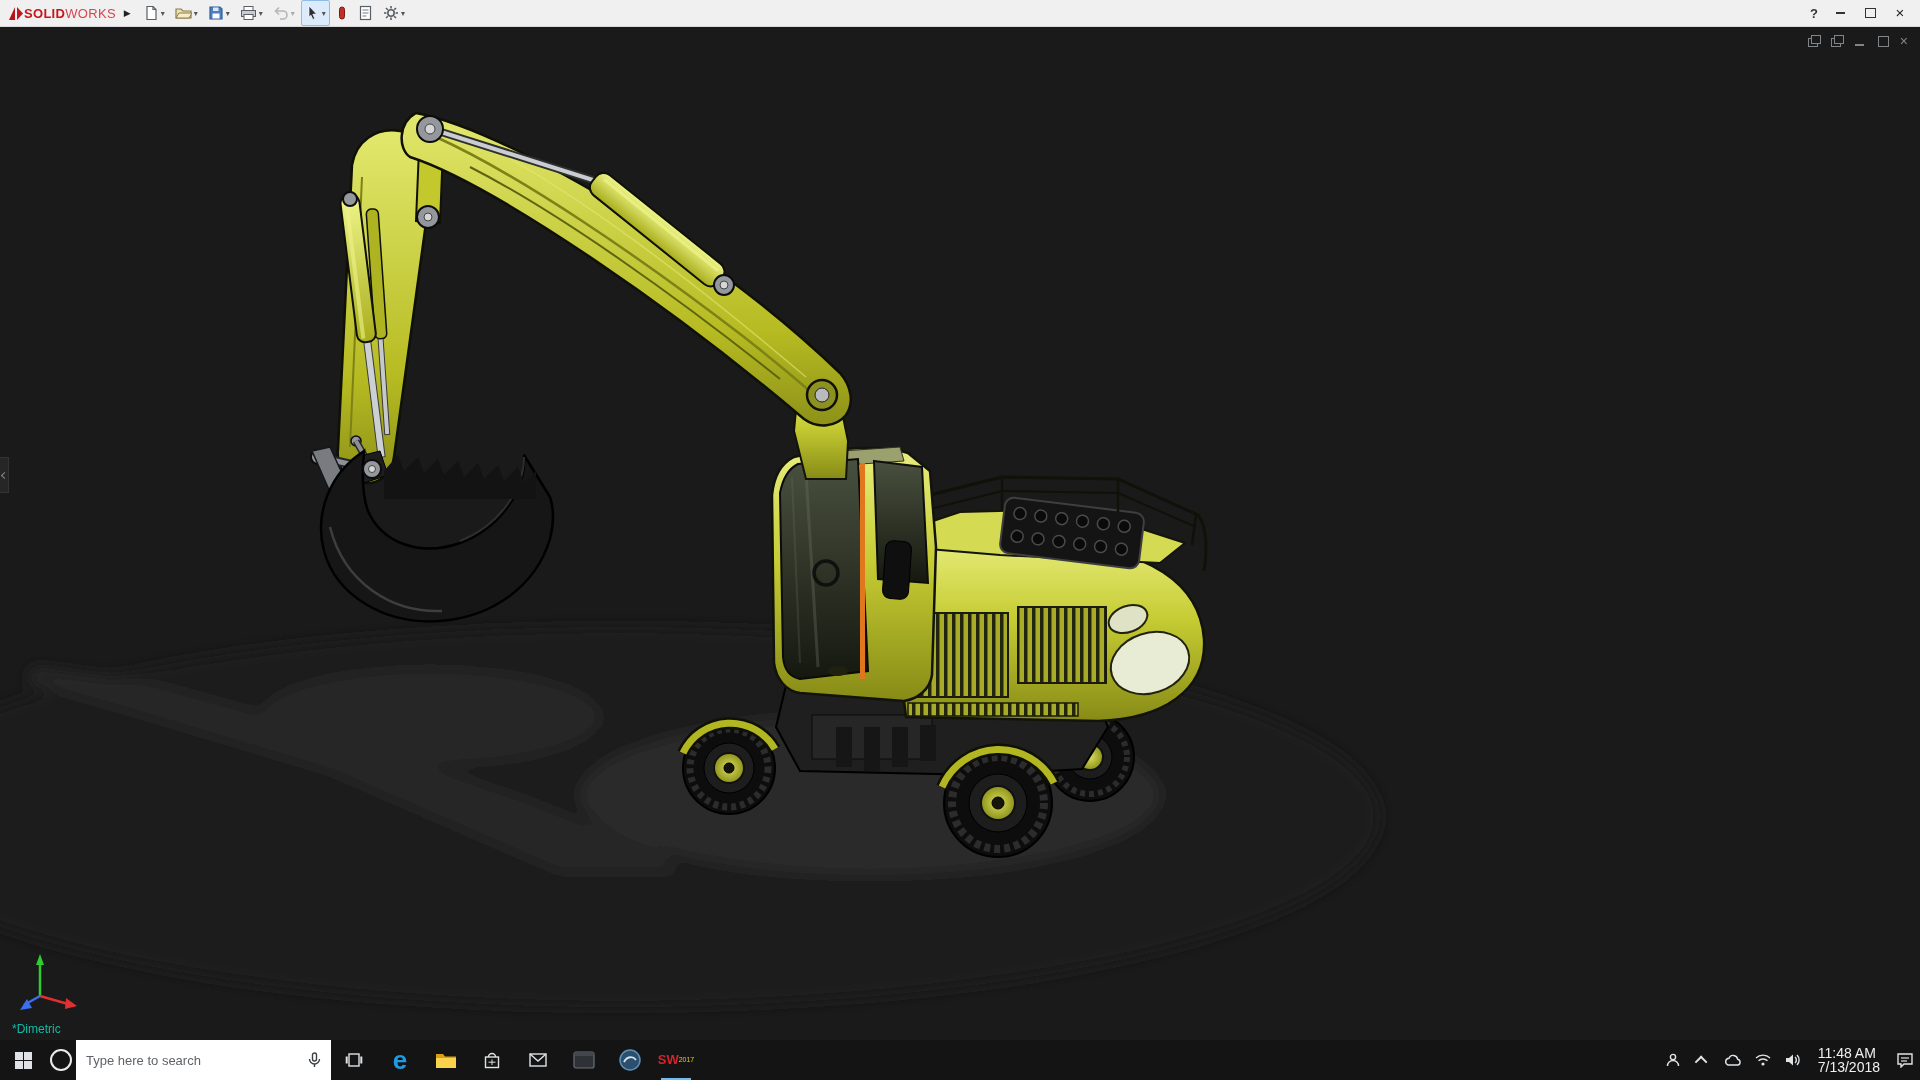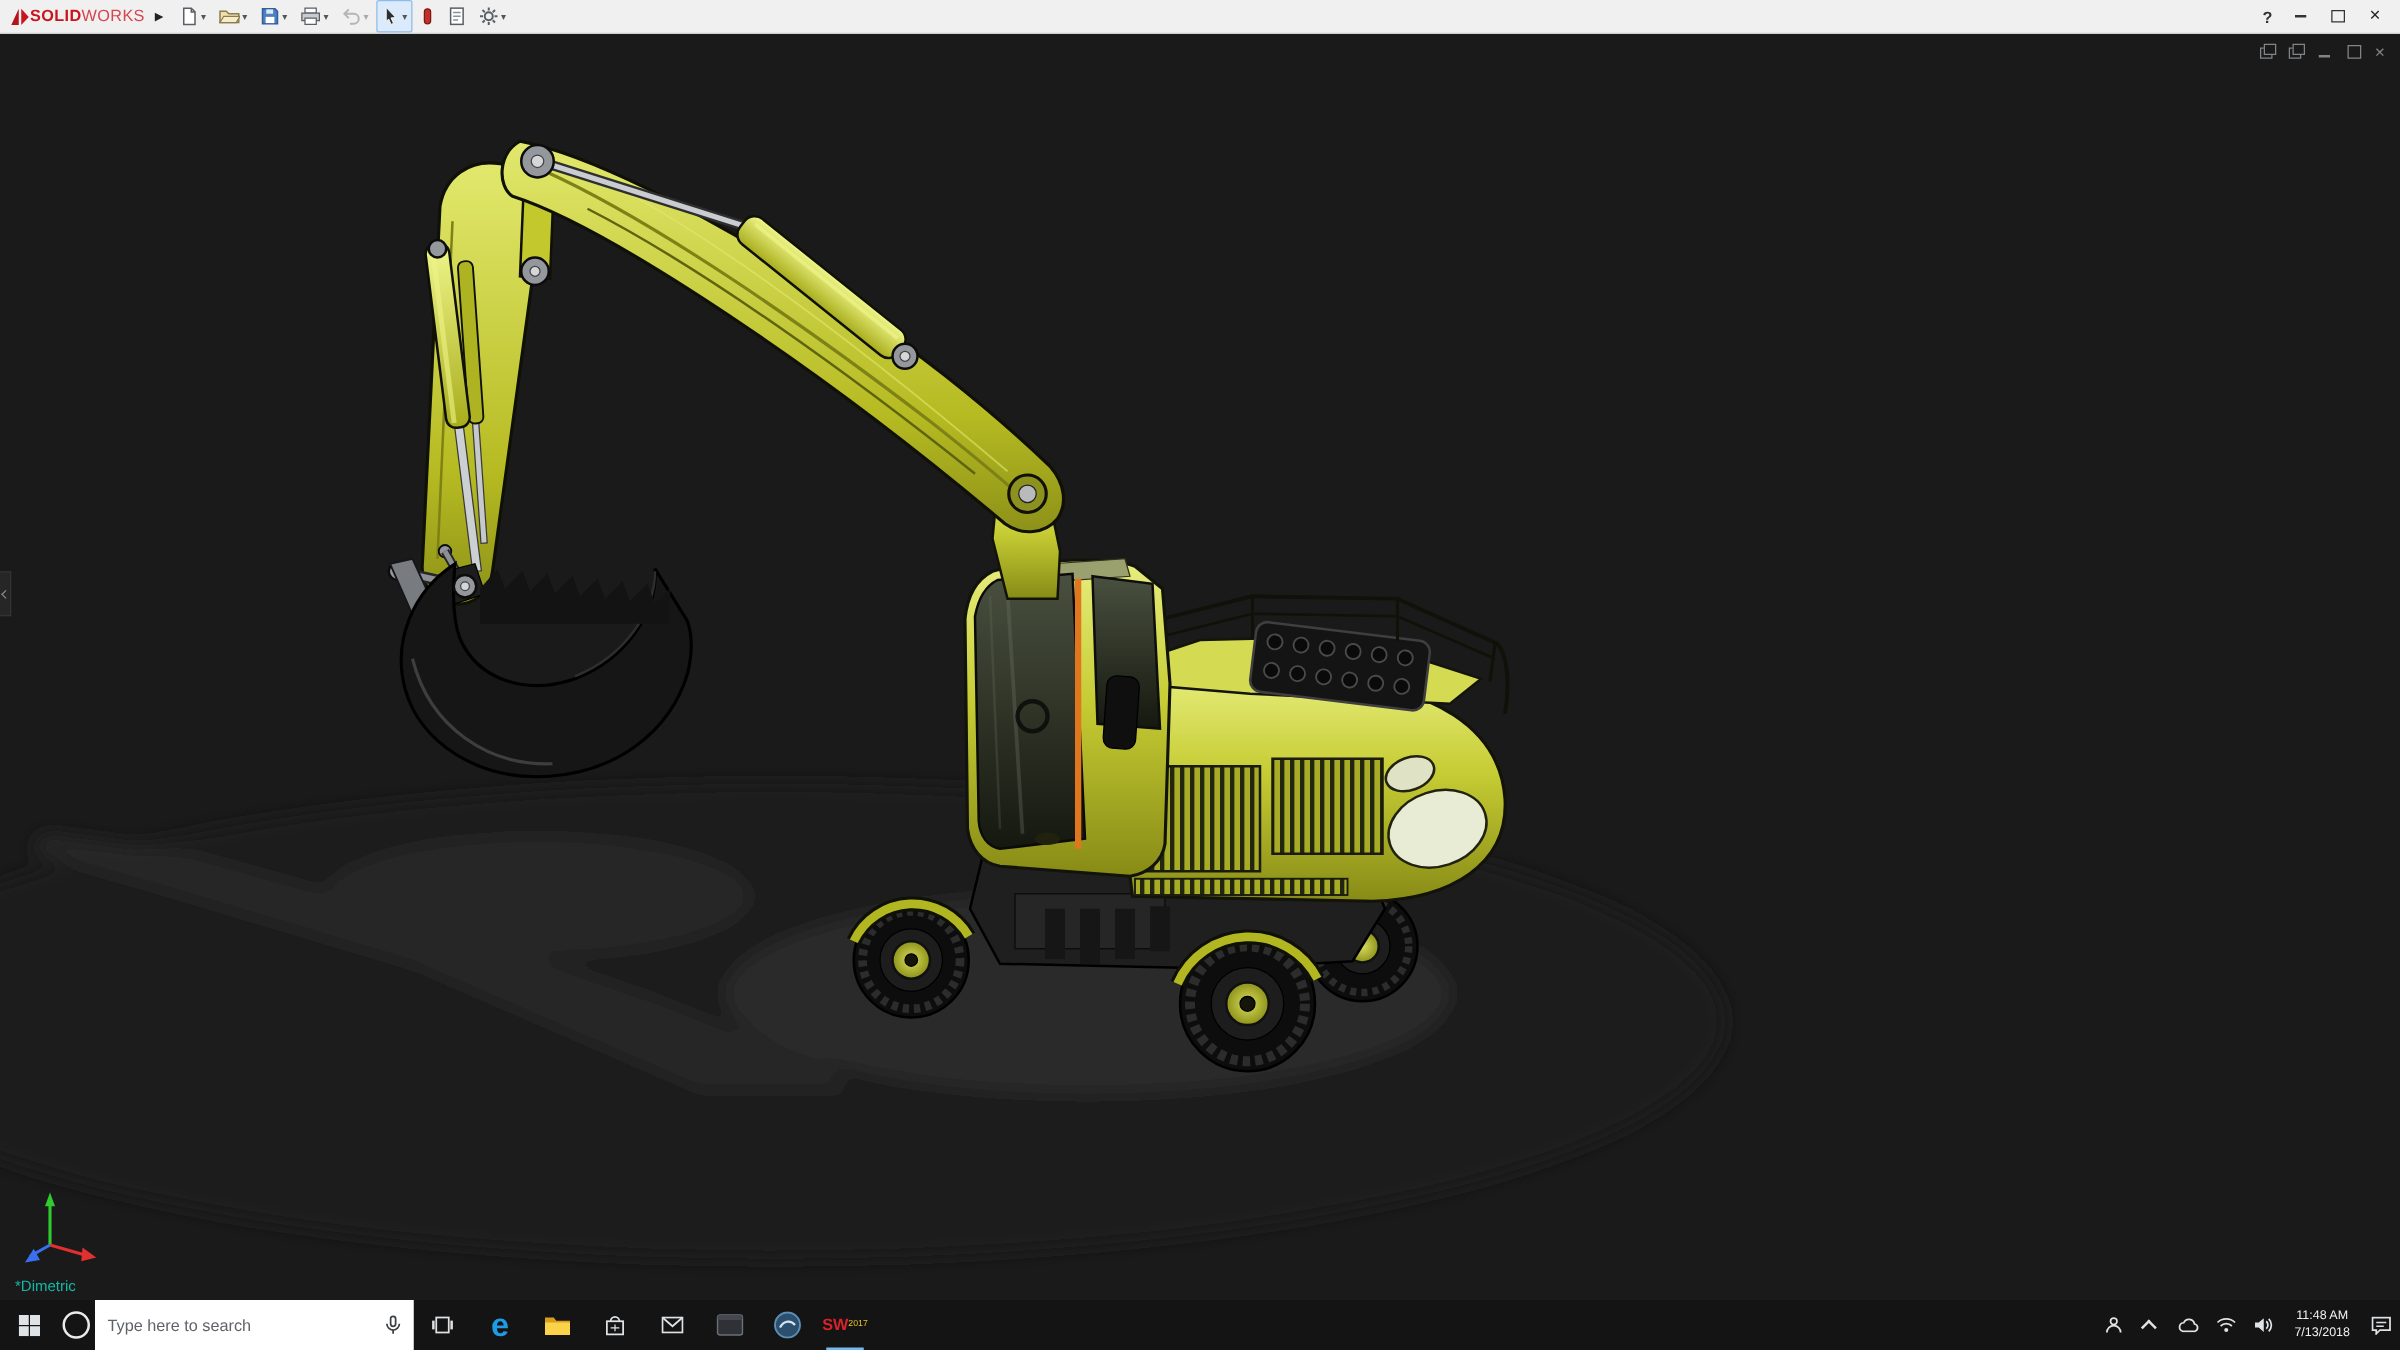--- a/index.html
+++ b/index.html
@@ -50,22 +50,22 @@
   .mic{padding:0 10px;display:flex;align-items:center;cursor:pointer;}
   .cortana{width:30px;display:flex;align-items:center;justify-content:center;cursor:pointer;}
   .cortana i{display:block;width:18px;height:18px;border:2px solid #e8eaec;border-radius:50%;}
   .edge-e{color:#1e9be2;font-size:26px;font-weight:700;line-height:26px;}
   .sw-ico{display:flex;flex-direction:row;align-items:center;line-height:10px;}
   .sw-ico .sw{color:#d6222a;font-weight:700;font-size:13px;}
   .sw-ico .yr{color:#e8c52a;font-size:7px;}
   .tray{margin-left:auto;display:flex;align-items:stretch;}
   .tray .tk-btn{width:30px;}
   .chev{display:block;width:7px;height:7px;border-left:2px solid #dfe3e6;border-top:2px solid #dfe3e6;transform:rotate(45deg) translateY(2px);}
-  .clock{display:flex;flex-direction:column;justify-content:center;align-items:center;
-    padding:0 10px;color:#f0f0f0;font-size:10px;line-height:14px;cursor:pointer;}
+  .clock{display:flex;flex-direction:column;justify-content:center;align-items:flex-start;
+    padding:0 10px;color:#f0f0f0;font-size:14px;line-height:14px;cursor:pointer;}
   .folder-back{fill:#d99e1e;} .folder-front{fill:#fbd34b;}
 </style>
 </head>
 <body>
 
 <div class="titlebar">
   <div class="brand">
     <svg width="16" height="15" viewBox="0 0 16 15">
       <path d="M1,14 L7,1 L7,14 Z" fill="#b5121b"></path>
       <path d="M9,1 L15,7.5 L9,14 Z" fill="#c8141c"></path>

